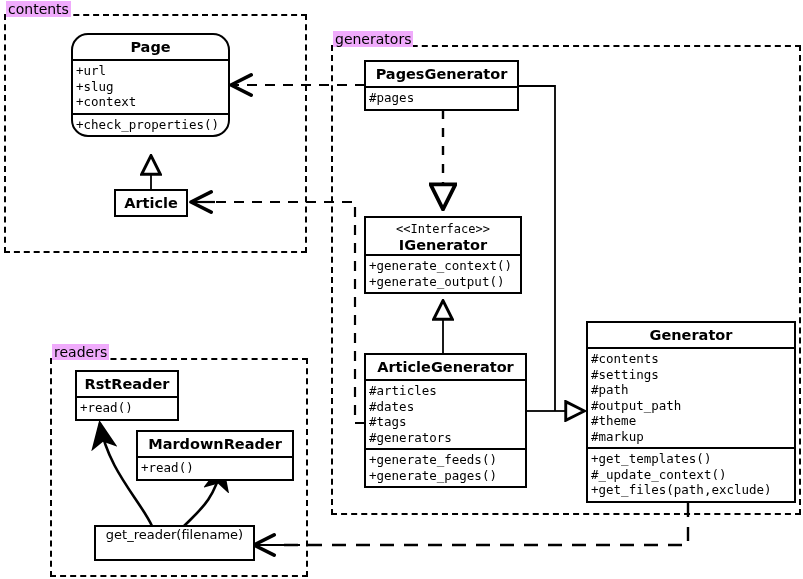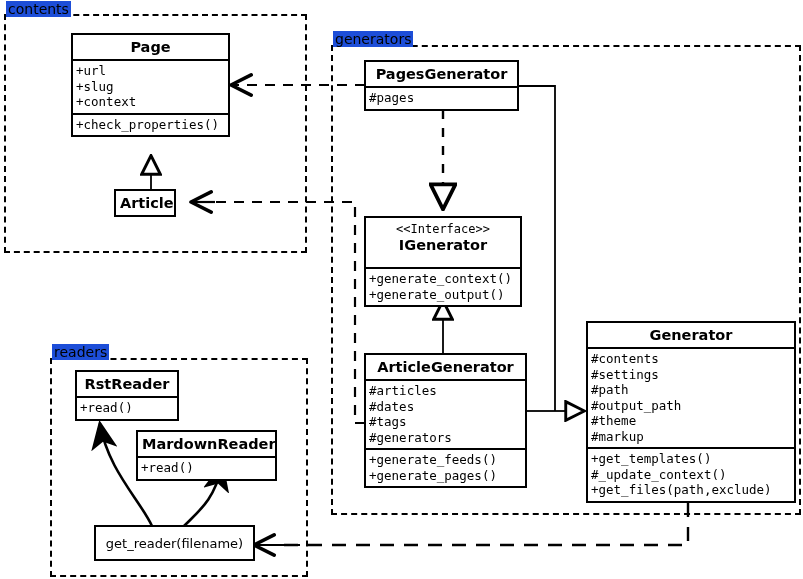--- a/index.html
+++ b/index.html
@@ -26,21 +26,21 @@
     position: absolute;
     border: 2px dashed #000;
     box-sizing: border-box;
     background: transparent;
   }
   .pkg-label {
     position: absolute;
     font-family: "DejaVu Sans", sans-serif;
     font-size: 14px;
     color: #000;
-    background: #1d4ed8;
+    background: #f0abfc;
     padding: 0 2px;
     white-space: nowrap;
   }
   
   .cls {
     position: absolute;
     border: 2px solid #000;
     background: #ffffff;
     box-sizing: border-box;
     z-index: 5;
@@ -75,21 +75,21 @@
   }
   .cls-body div { white-space: nowrap; }
   
   .fnbox {
     position: absolute;
     border: 2px solid #000;
     background: #ffffff;
     box-sizing: border-box;
     z-index: 5;
     display: flex;
-    align-items: center;
+    align-items: flex-start;
     justify-content: center;
     font-family: "DejaVu Sans", sans-serif;
     font-size: 13px;
     color: #000;
     white-space: nowrap;
   }
 </style>
 </head>
 <body>
 
@@ -154,48 +154,48 @@
 
     <g>
       <path d="M 152 526 C 140 500, 108 470, 100 424" fill="none" stroke="#000" stroke-width="2.6" stroke-linecap="round" marker-end="url(#solid-arrow)"></path>
     </g>
 
     <g>
       <path d="M 184 526 C 200 510, 214 500, 222 466" fill="none" stroke="#000" stroke-width="2.6" stroke-linecap="round" marker-end="url(#solid-arrow)"></path>
     </g>
   </svg>
 
-  <div class="cls" style="left:71px; top:33px; width:159px;">
+  <div class="cls" style="left:71px; top:33px; width:159px;border-radius:17px;">
     <div class="cls-title">Page</div>
     <div class="cls-sep"></div>
     <div class="cls-body">
       <div>+url</div>
       <div>+slug</div>
       <div>+context</div>
     </div>
     <div class="cls-sep"></div>
     <div class="cls-body">
       <div>+check_properties()</div>
     </div>
   </div>
 
-  <div class="cls" style="left:114px; top:189px; width:62px;">
+  <div class="cls" style="left:114px; top:189px; width:74px;">
     <div class="cls-title">Article</div>
   </div>
 
   <div class="cls" style="left:364px; top:60px; width:155px;">
     <div class="cls-title">PagesGenerator</div>
     <div class="cls-sep"></div>
     <div class="cls-body">
       <div>#pages</div>
     </div>
   </div>
 
   <div class="cls" style="left:364px; top:216px; width:158px;">
-    <div class="cls-title" style="padding-bottom:14px;border-radius:11px;">
+    <div class="cls-title" style="padding-bottom:1px;border-radius:11px;">
       <div class="cls-stereo">&lt;&lt;Interface&gt;&gt;</div>
       <div>IGenerator</div>
     </div>
     <div class="cls-sep"></div>
     <div class="cls-body">
       <div>+generate_context()</div>
       <div>+generate_output()</div>
     </div>
   </div>
 
@@ -235,21 +235,21 @@
   </div>
 
   <div class="cls" style="left:75px; top:370px; width:104px;">
     <div class="cls-title">RstReader</div>
     <div class="cls-sep"></div>
     <div class="cls-body">
       <div>+read()</div>
     </div>
   </div>
 
-  <div class="cls" style="left:136px; top:430px; width:141px;">
+  <div class="cls" style="left:136px; top:430px; width:158px;">
     <div class="cls-title">MardownReader</div>
     <div class="cls-sep"></div>
     <div class="cls-body">
       <div>+read()</div>
     </div>
   </div>
 
   <div class="fnbox" style="left:94px; top:525px; width:161px; height:36px;">
     <span>get_reader(filename)</span>
   </div>

